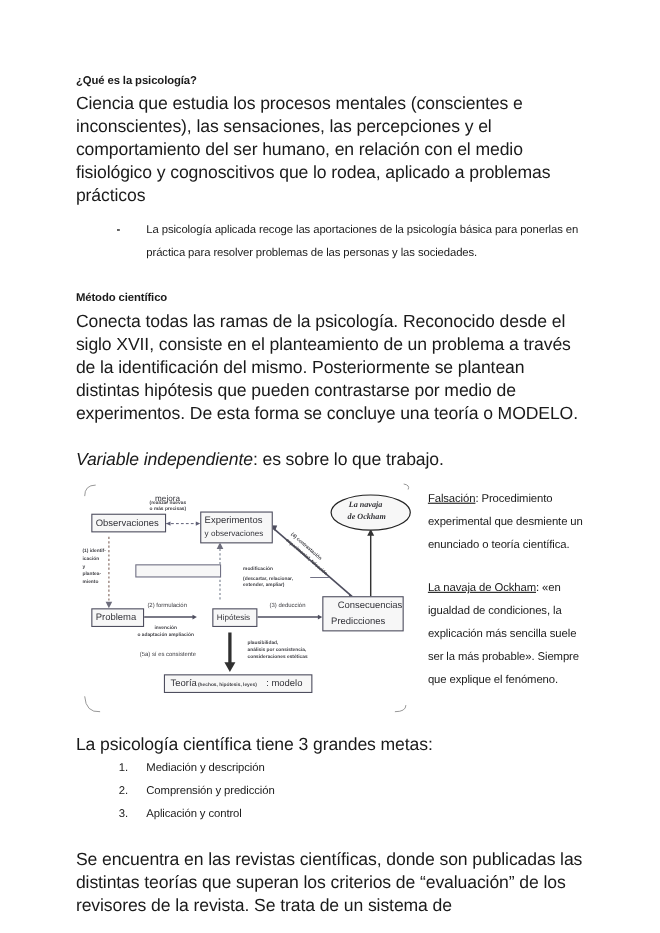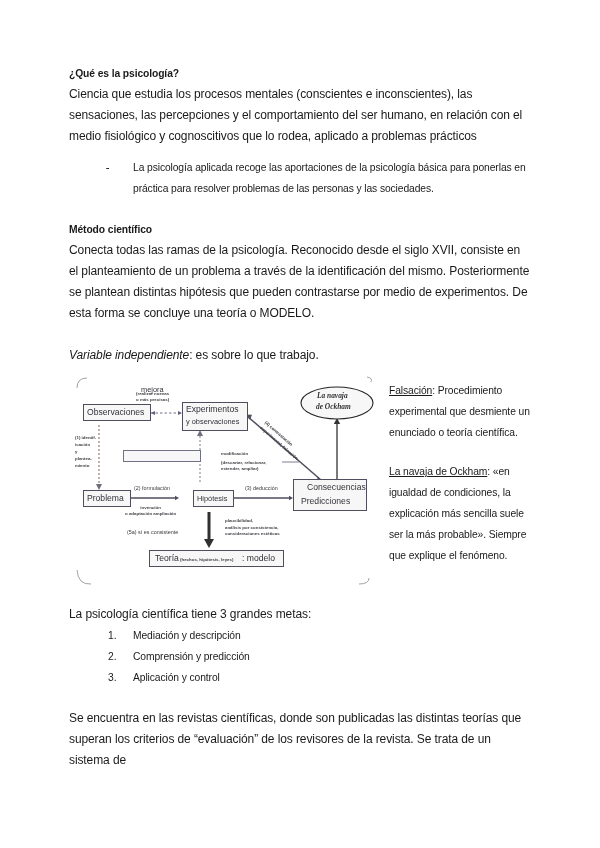--- a/index.html
+++ b/index.html
@@ -24,21 +24,21 @@
     box-sizing: border-box;
     padding: 63px 68px 0 69px;
   }
   .h {
     font-size: 10.3px;
     font-weight: bold;
     line-height: 21px;
     letter-spacing: -0.1px;
   }
   p.body {
-    font-size: 12px;
+    font-size: 16px;
     line-height: 21px;
     margin: 0;
     letter-spacing: -0.1px;
     text-align: left;
   }
   .gap-sm { height: 10px; }
   .gap-md { height: 20px; }
   .gap-lg { height: 21px; }
 
   ul.dash {

